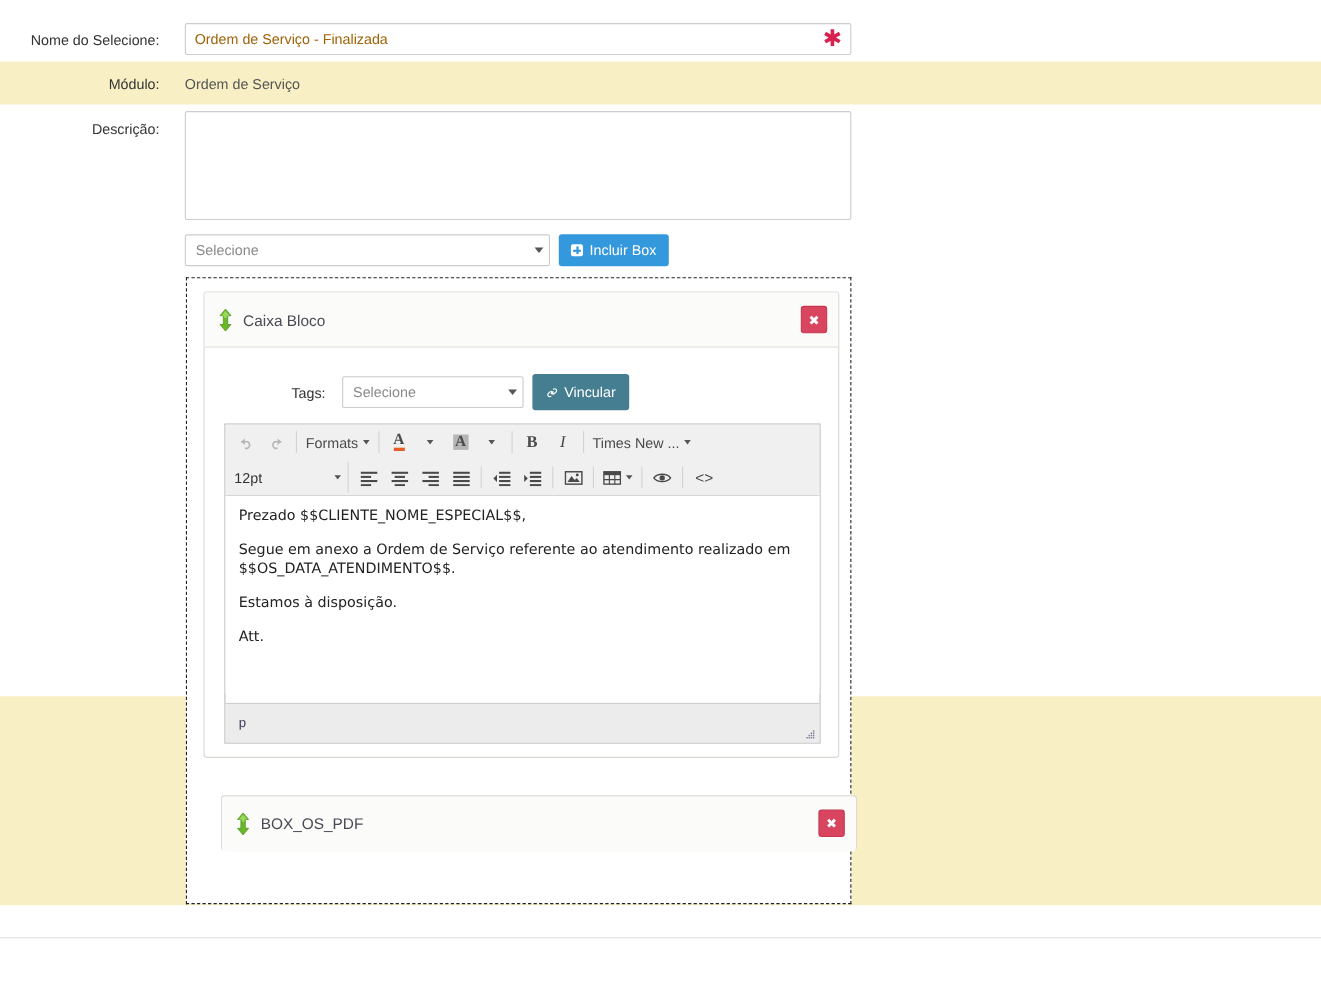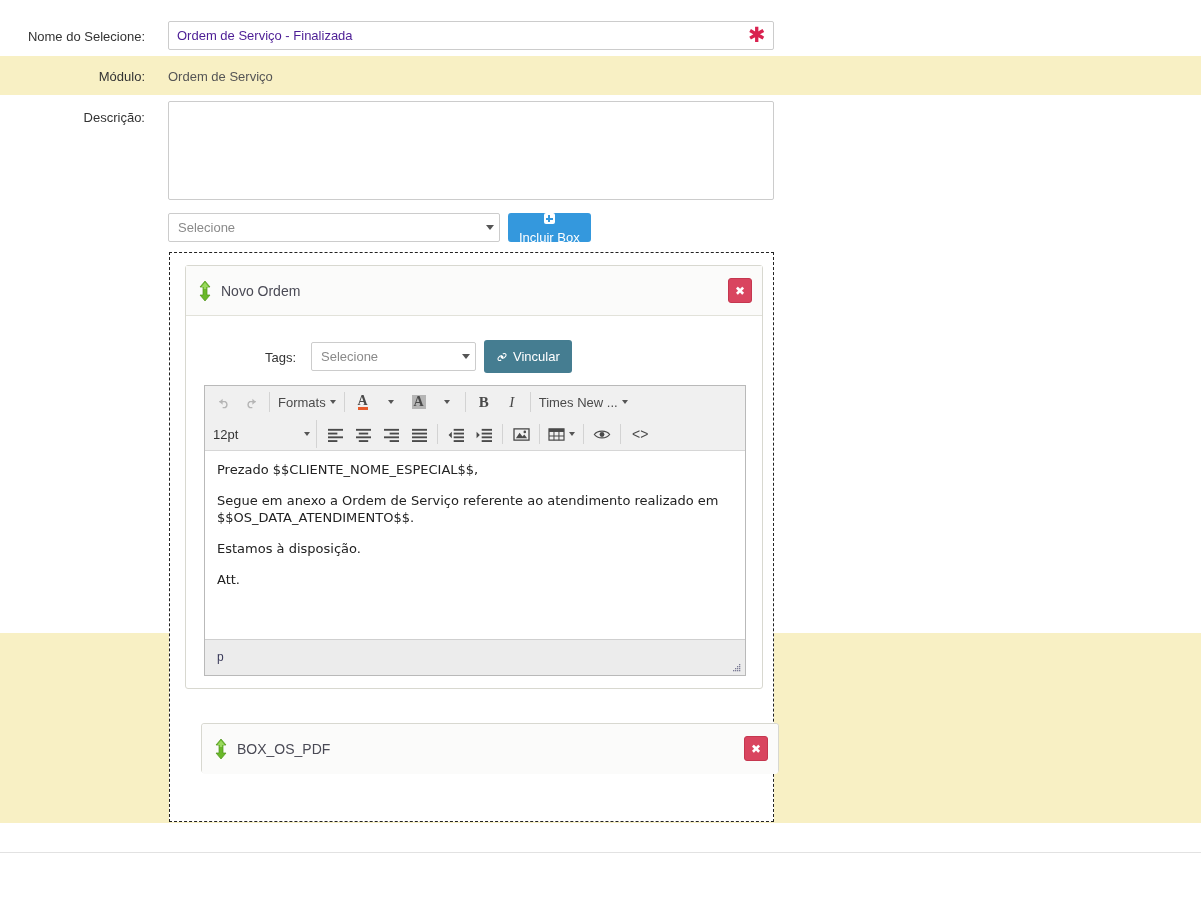--- a/index.html
+++ b/index.html
@@ -35,21 +35,21 @@
     border-radius: 2px;
     font-size: 13px;
     color: #555;
     padding: 6px 8px;
     font-family: "Liberation Sans", sans-serif;
     outline: none;
   }
 
   #docname {
     left: 168px; top: 21px; width: 606px; height: 29px;
-    color: #4c1d95;
+    color: #a16207;
   }
   #asterisk {
     position: absolute; left: 748px; top: 26px;
     color: #d9214f; font-size: 21px; line-height: 18px;
     font-family: "DejaVu Sans", sans-serif;
     font-weight: bold;
   }
   #lbl-docname { top: 29px; }
 
   #lbl-modulo { top: 69px; }
@@ -98,21 +98,21 @@
     border: none;
     color: #fff;
     font-size: 13px;
     height: 29px;
     border-radius: 3px;
     font-family: "Liberation Sans", sans-serif;
     cursor: pointer;
     padding: 0 11px;
     display: flex; align-items: center; gap: 6px;
   }
-  #btn-incluir-box { left: 508px; top: 213px; flex-direction: column; }
+  #btn-incluir-box { left: 508px; top: 213px; }
   #btn-incluir-caixa { left: 615px; top: 213px; }
   .plus-sq {
     display:inline-block; width: 11px; height: 11px;
     background: #fff; border-radius: 2px; position: relative;
     flex: 0 0 auto;
   }
   .plus-sq::before, .plus-sq::after {
     content:''; position:absolute; background:#3498dd;
   }
   .plus-sq::before { left: 4.5px; top: 2px; width: 2px; height: 7px; }
@@ -299,21 +299,21 @@
 
 
   <div id="dashed">
 
     <div class="panel" id="panel-novo-bloco">
       <div class="panel-head">
         <svg class="drag-icon" viewBox="0 0 16 22">
           <polygon points="8,1 13,7 10,7 10,15 13,15 8,21 3,15 6,15 6,7 3,7" fill="#6ab82a" stroke="#4e9417" stroke-width="0.7"></polygon>
           <polygon points="8,2.5 11.6,7 9.2,7 9.2,9 6.8,9 6.8,7 4.4,7" fill="#9ad95e"></polygon>
         </svg>
-        <span class="panel-title">Novo Ordem</span>
+        <span class="panel-title">Caixa Bloco</span>
         <div class="btn-del">✖</div>
       </div>
 
       <div id="tags-label">Tags:</div>
       <div class="sel" id="sel-tags">Selecione</div>
       <div class="sel-caret" id="sel-tags-caret"></div>
       <button id="btn-vincular">
         <svg width="12" height="12" viewBox="0 0 16 16">
           <path d="M6.5 9.5 L9.5 6.5" stroke="#fff" stroke-width="1.6" fill="none"></path>
           <path d="M9.2 4.2 a2.3 2.3 0 1 1 3.2 3.2 l-1.6 1.6 a2.3 2.3 0 0 1-3.2-3.2" stroke="#fff" stroke-width="1.4" fill="none"></path>

